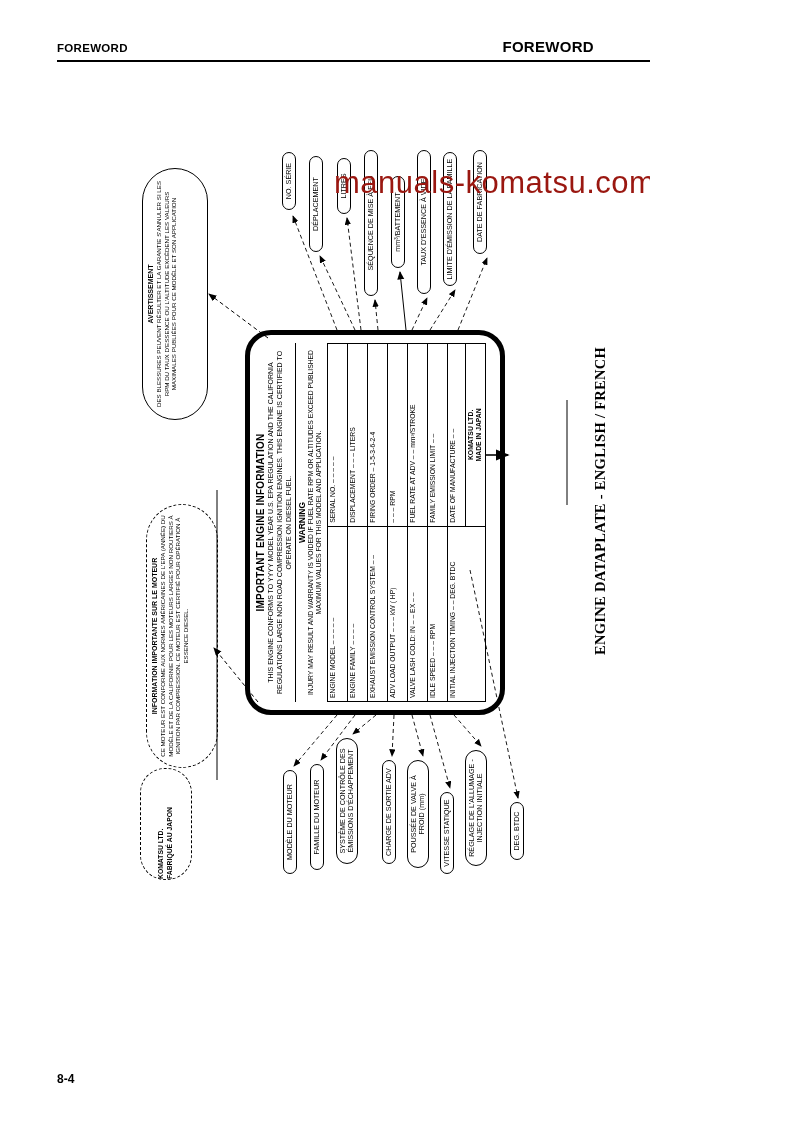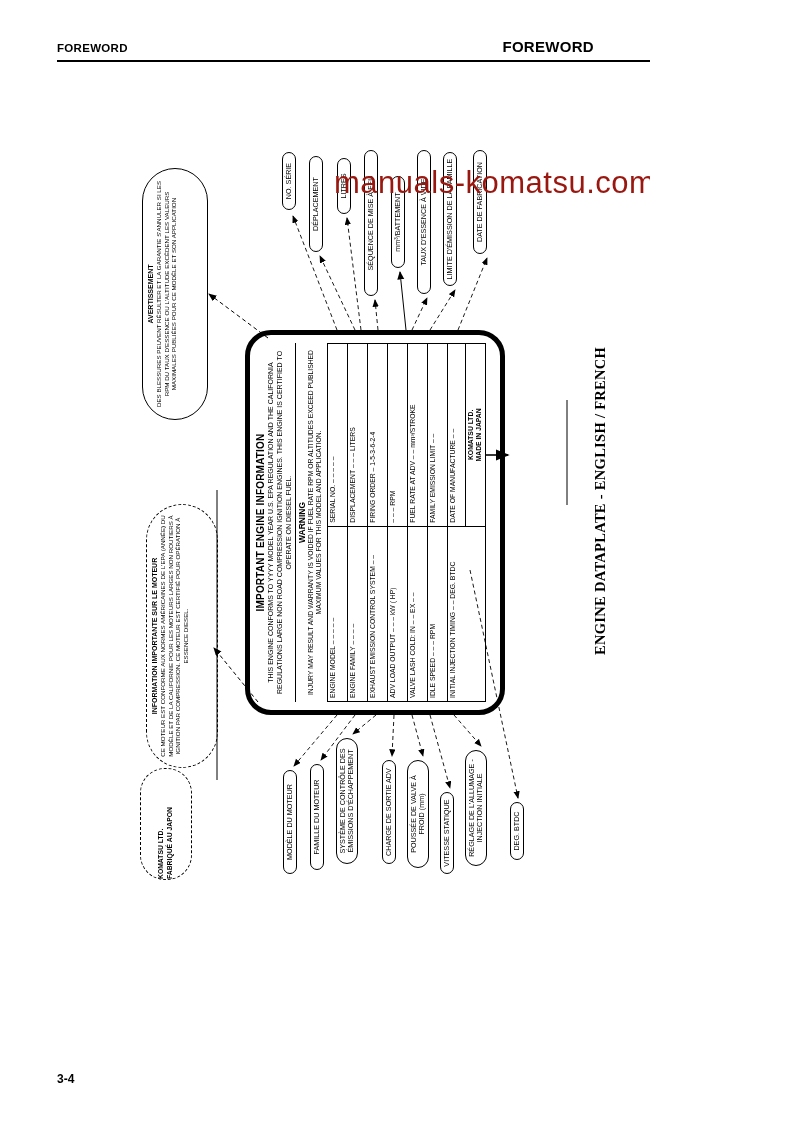--- a/index.html
+++ b/index.html
@@ -171,14 +171,14 @@
     <div class="pill" style="left:16px;top:196px;width:126px;">SYSTÈME DE CONTRÔLE DES ÉMISSIONS D'ÉCHAPPEMENT</div>
     <div class="pill" style="left:16px;top:242px;width:104px;">CHARGE DE SORTIE ADV</div>
     <div class="pill" style="left:12px;top:267px;width:108px;">POUSSÉE DE VALVE À FROID (mm)</div>
     <div class="pill" style="left:6px;top:300px;width:82px;">VITESSE STATIQUE</div>
     <div class="pill" style="left:14px;top:325px;width:116px;">RÉGLAGE DE L'ALLUMAGE - INJECTION INITIALE</div>
     <div class="pill" style="left:20px;top:370px;width:58px;">DEG. BTDC</div>
 
     <div class="caption">ENGINE DATAPLATE - ENGLISH / FRENCH</div>
   </div>
 
-  <span class="footer-num">3-4</span>
+  <span class="footer-num">8-4</span>
 </div>
 
 </body></html>

